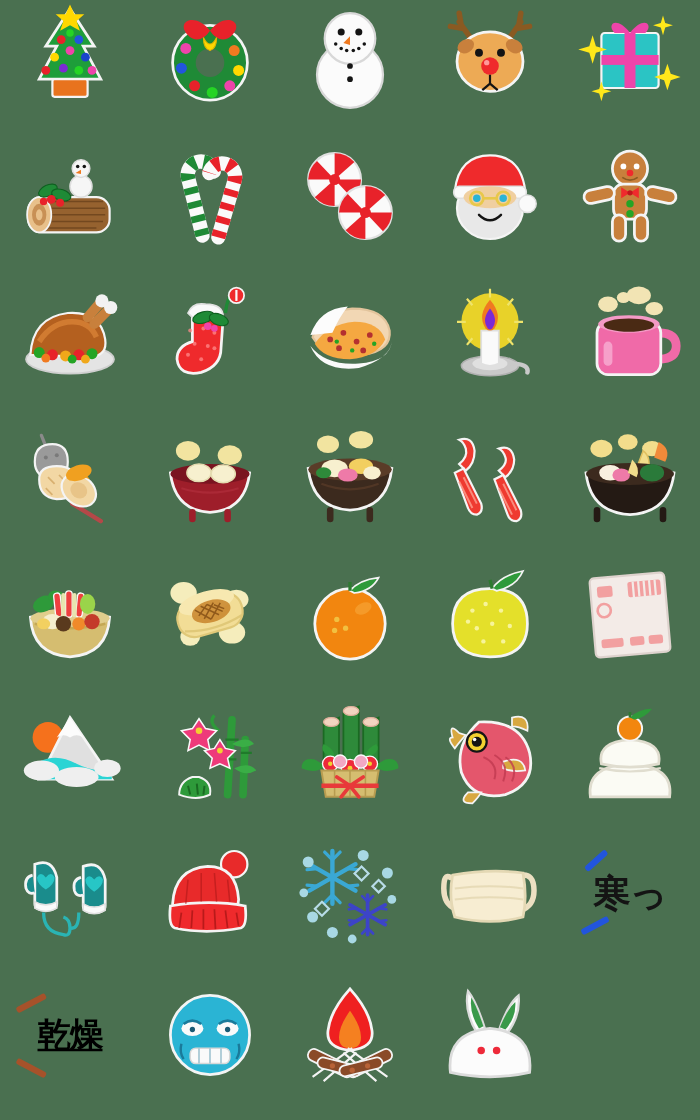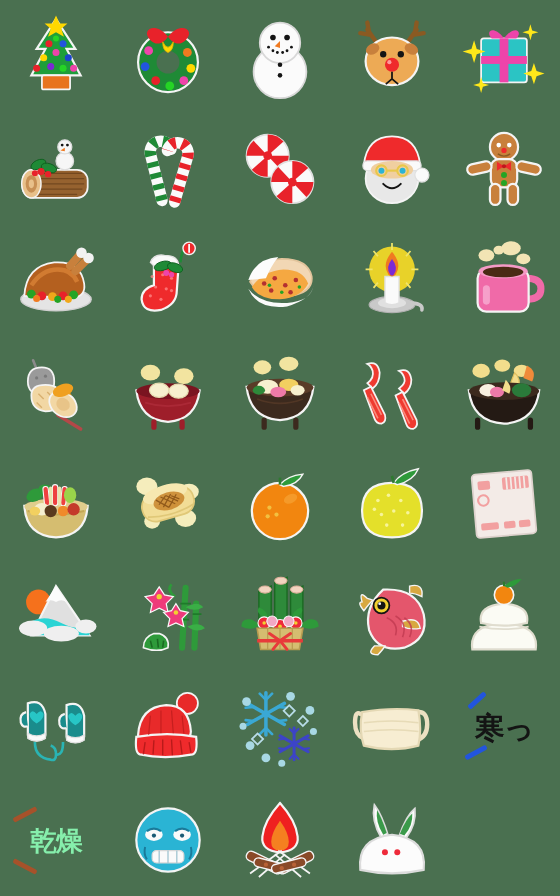--- a/index.html
+++ b/index.html
@@ -11,21 +11,21 @@
   }
   #sheet{
     width:560px;height:896px;
     display:grid;
     grid-template-columns:repeat(5,112px);
     grid-template-rows:repeat(8,112px);
     background:#4a7050;
   }
   .cell{
     width:112px;height:112px;
-    display:flex;align-items:center;justify-content:center;
+    display:flex;align-items:flex-start;justify-content:center;
     position:relative;
   }
   .art{width:88px;height:88px;display:block;}
   .txtart{
     width:100px;height:88px;display:flex;align-items:center;justify-content:center;
     position:relative;
   }
   .jp{
     font-family:"DejaVu Sans","Liberation Sans",sans-serif;
     font-weight:700;line-height:1;
@@ -698,21 +698,21 @@
       <span class="acc" style="width:24px;height:5px;background:#2255dd;transform:rotate(-28deg);left:10px;top:66px;"></span>
       <span class="jp jp-med" style="color:#141414;">寒っ</span>
     </div>
   </div>
 
 
   <div class="cell">
     <div class="txtart">
       <span class="acc" style="width:26px;height:5px;background:#a6522a;transform:rotate(-28deg);left:6px;top:16px;"></span>
       <span class="acc" style="width:26px;height:5px;background:#a6522a;transform:rotate(28deg);left:6px;top:68px;"></span>
-      <span class="jp jp-small" style="color:#86efac;">乾燥</span>
+      <span class="jp jp-small" style="color:#000000;text-decoration:underline;">乾燥</span>
     </div>
   </div>
 
   <div class="cell">
     <svg class="art" viewBox="0 0 100 100">
       <circle cx="50" cy="50" r="36" fill="#2ab4d4" stroke="#f4f4f4" stroke-width="2.5"></circle>
       <path d="M50 16 A36 36 0 0 1 82 40 A36 36 0 0 0 50 16Z" fill="#4cc8e4" opacity=".6"></path>
       <ellipse cx="34" cy="44" rx="10" ry="7" fill="#fafafa"></ellipse>
       <ellipse cx="66" cy="44" rx="10" ry="7" fill="#fafafa"></ellipse>
       <path d="M26 40 Q34 34 42 40" stroke="#1a7a9a" stroke-width="2.4" fill="none"></path>

